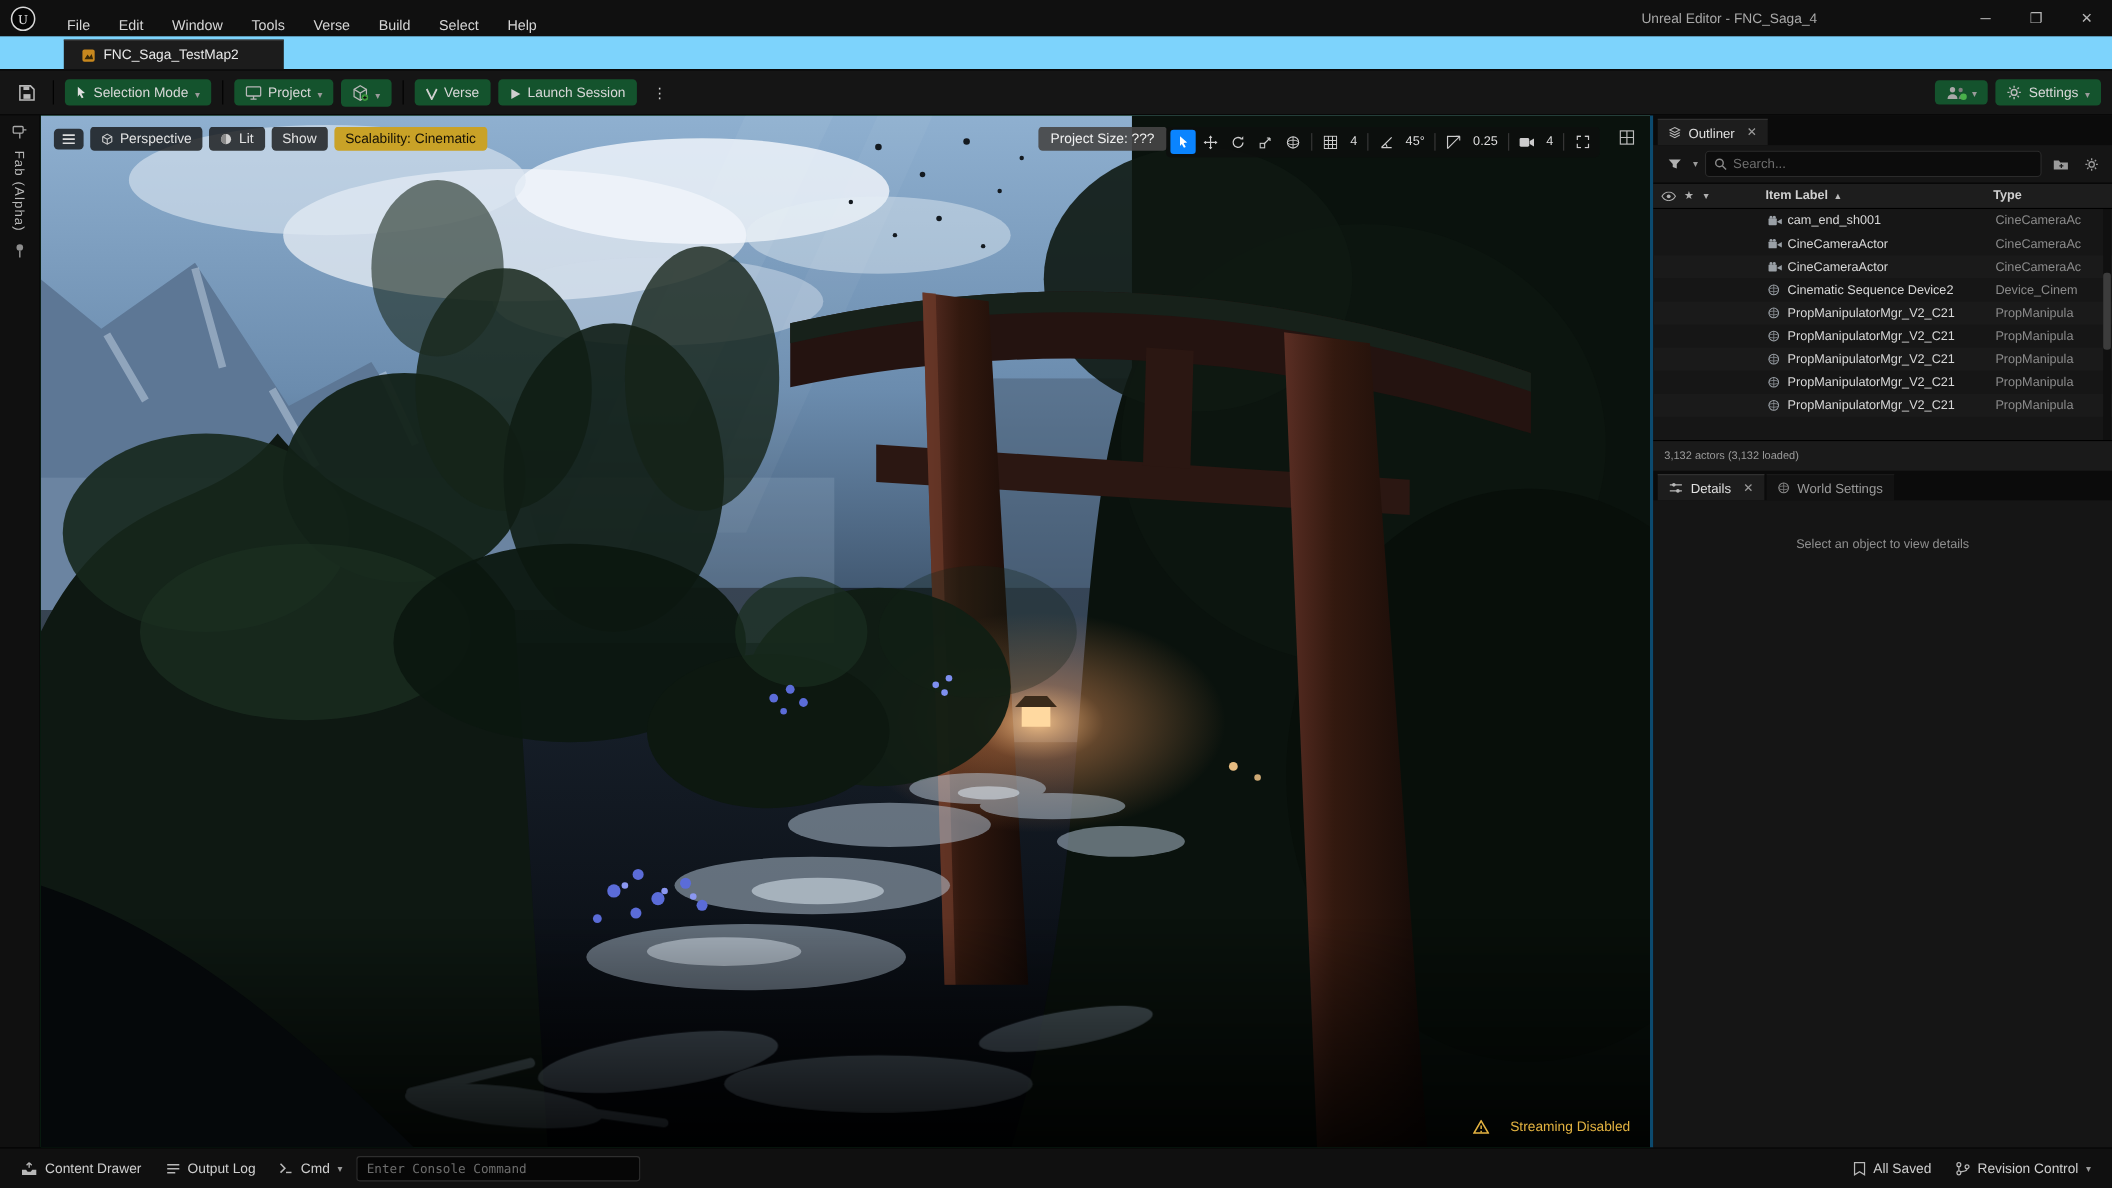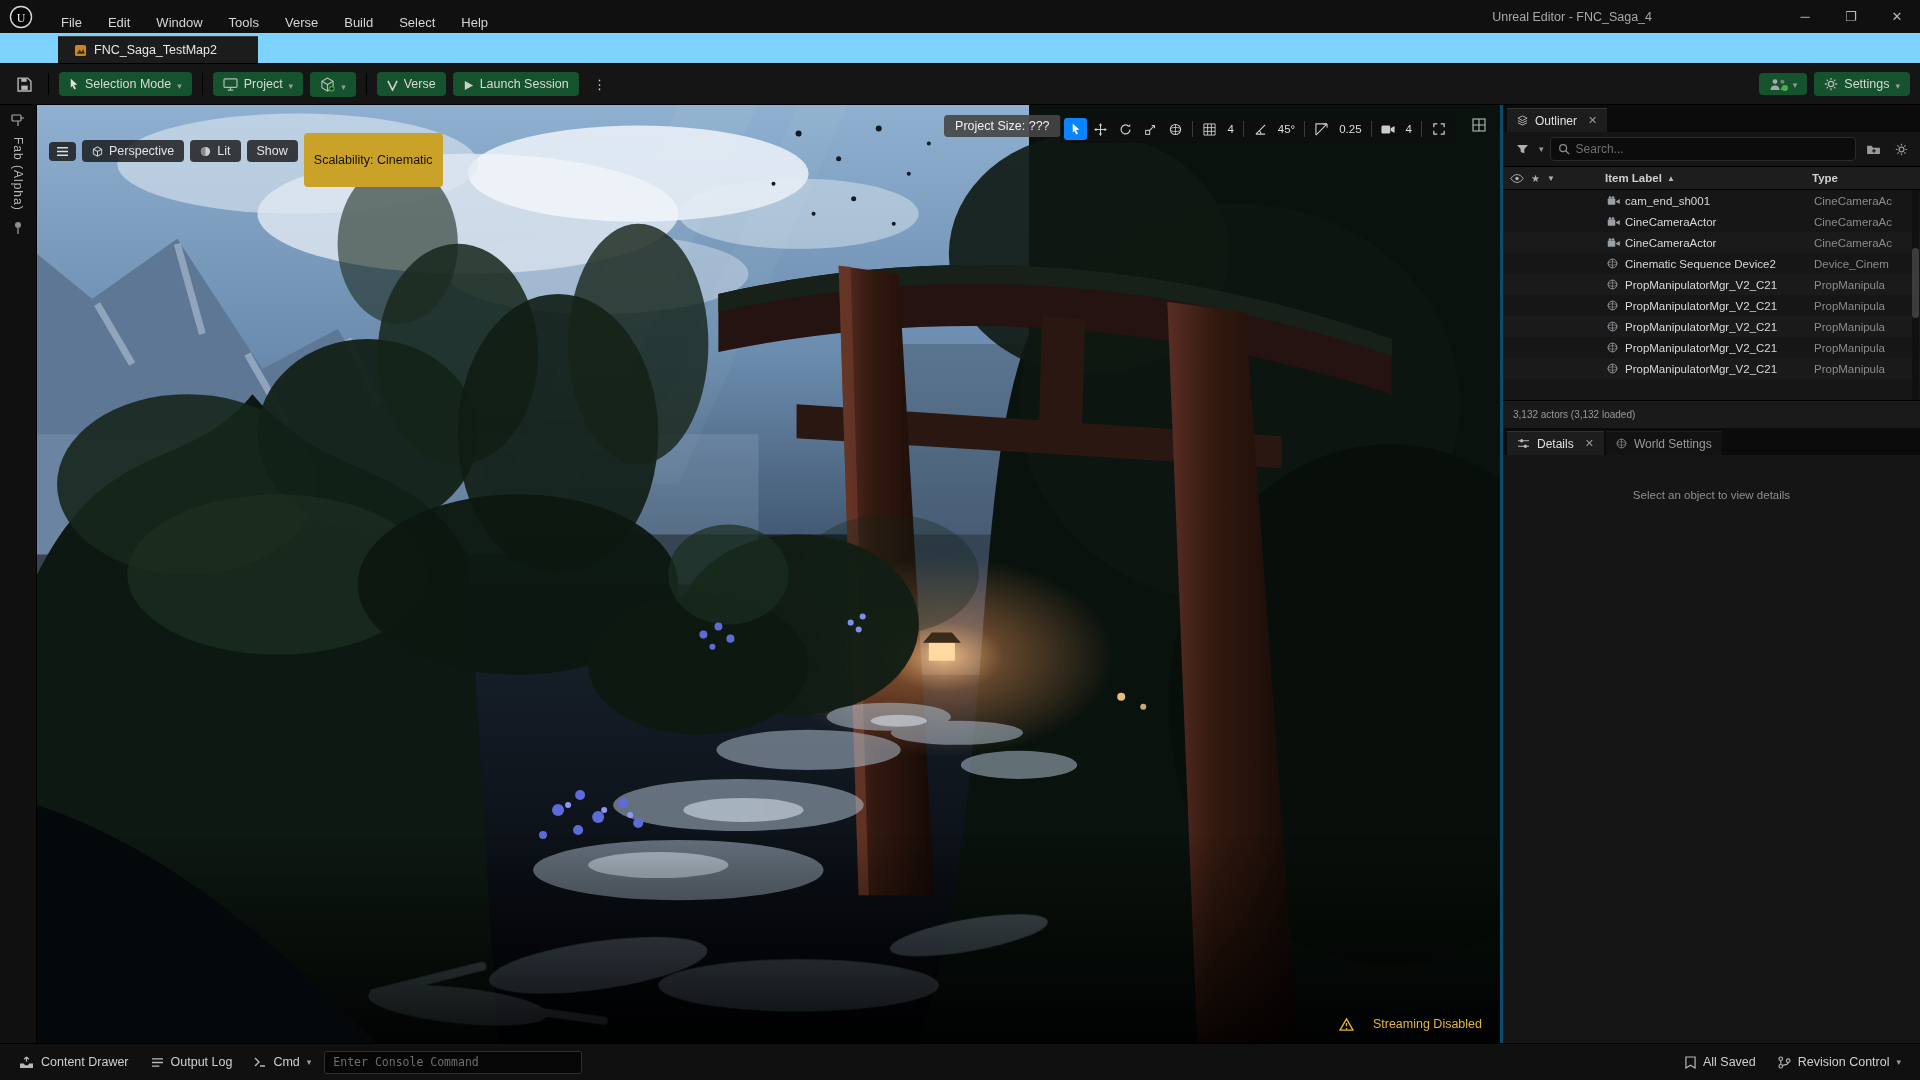--- a/index.html
+++ b/index.html
@@ -39,21 +39,21 @@
     padding-top:8px; gap:10px; border-right:1px solid #000; }
   .fab-label { writing-mode:vertical-rl; color:#b8b8b8; font-size:12px; letter-spacing:1px; }
 
   
   .viewport { flex:1; position:relative; background:#14532d; overflow:hidden; }
   .scene { position:absolute; inset:0; width:100%; height:100%; }
   .vp-topbar { position:absolute; top:10px; left:12px; display:flex; gap:6px; align-items:center; }
   .vp-btn { background:rgba(16,16,16,.78); border-radius:4px; padding:4px 10px; display:flex; align-items:center;
     gap:6px; font-size:12.5px; color:#e2e2e2; }
   .vp-btn.square { padding:4px 7px; }
-  .vp-scalability { background:#c9a227; color:#151005; border-radius:4px; padding:20px 10px; font-size:12.5px;margin-top:18px; }
+  .vp-scalability { background:#c9a227; color:#151005; border-radius:4px; padding:4px 10px; font-size:12.5px; }
   .vp-size-badge { position:absolute; top:10px; left:62%; background:rgba(70,70,70,.9); color:#f0f0f0;
     border-radius:4px; padding:4px 11px; font-size:12.5px; }
   .xform-bar { position:absolute; top:10px; right:46px; display:flex; align-items:center; gap:2px;
     background:rgba(14,14,14,.72); border-radius:4px; padding:3px 4px; }
   .xf-btn { width:23px; height:22px; display:flex; align-items:center; justify-content:center; border-radius:3px; }
   .xf-btn.selected { background:#0a84ff; }
   .xf-label { color:#dedede; font-size:11.5px; padding:0 4px; }
   .xf-sep { width:1px; height:16px; background:#3a3a3a; margin:0 3px; }
   .vp-layout-btn { position:absolute; top:13px; right:14px; }
   .vp-warning { position:absolute; right:18px; bottom:12px; display:flex; align-items:center; gap:19px;

